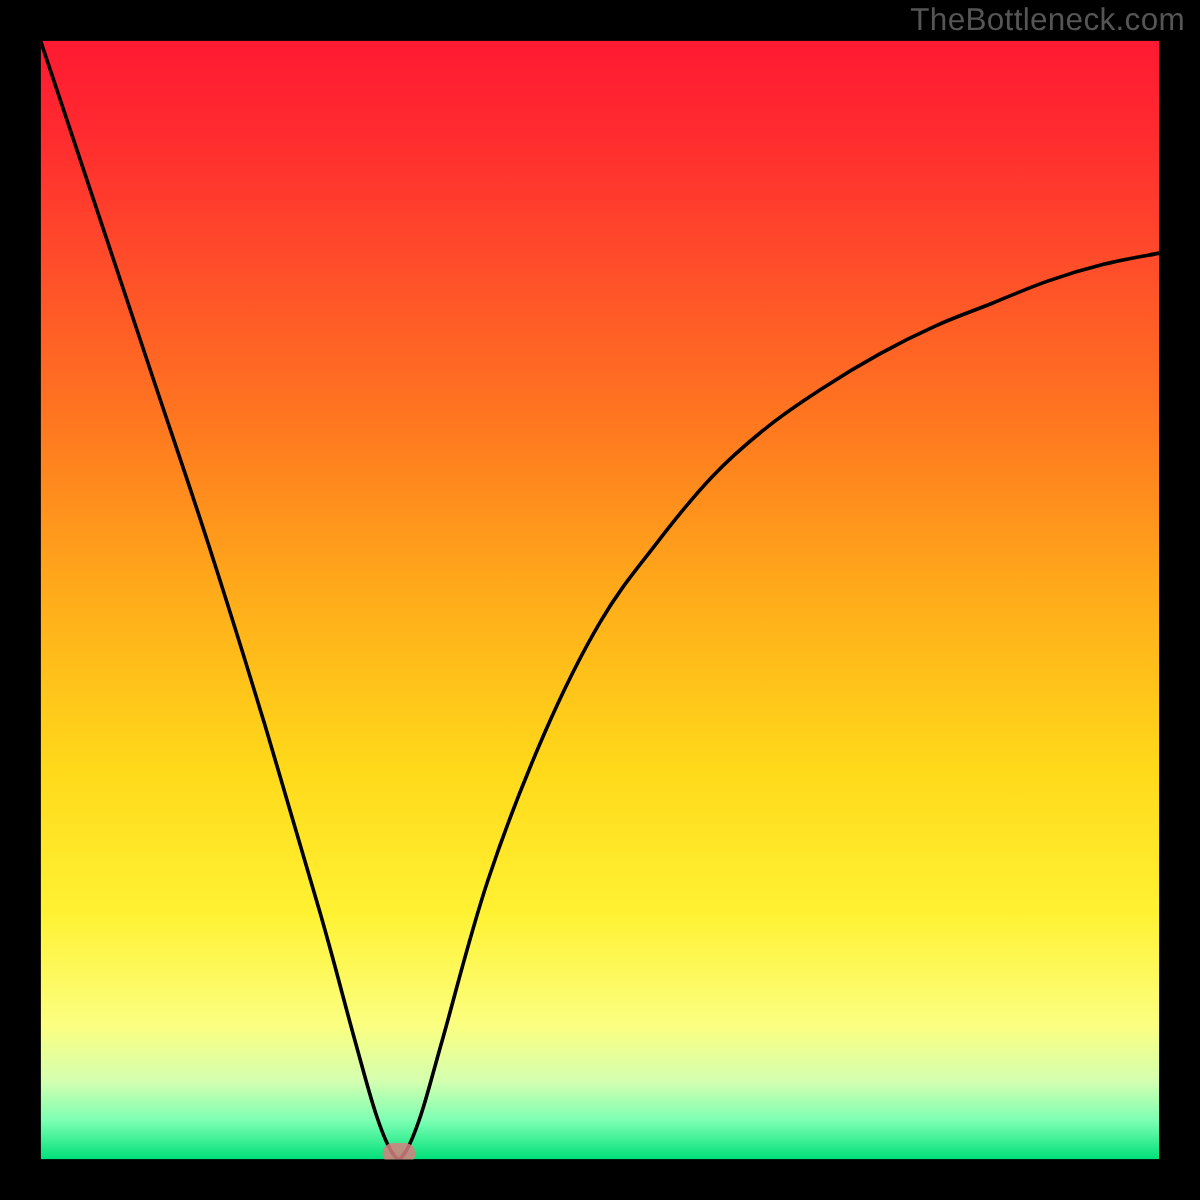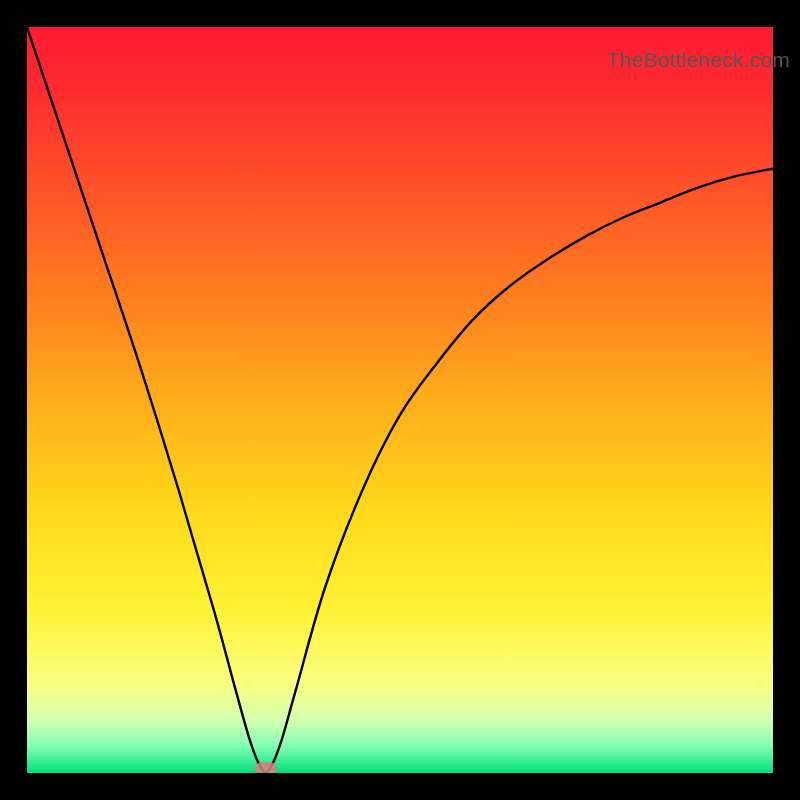--- a/index.html
+++ b/index.html
@@ -19,21 +19,20 @@
   }
   .watermark {
     position: absolute;
     top: 2px;
     right: 10px;
     color: #555;
     font-size: 21px;
     font-weight: 500;
     letter-spacing: 0.2px;
     z-index: 50;
-    margin-top: 46px;
   }
   .plot {
     position: absolute;
     top: 27px;
     left: 27px;
     width: 746px;
     height: 746px;
     overflow: hidden;
   }
   .plot svg {

